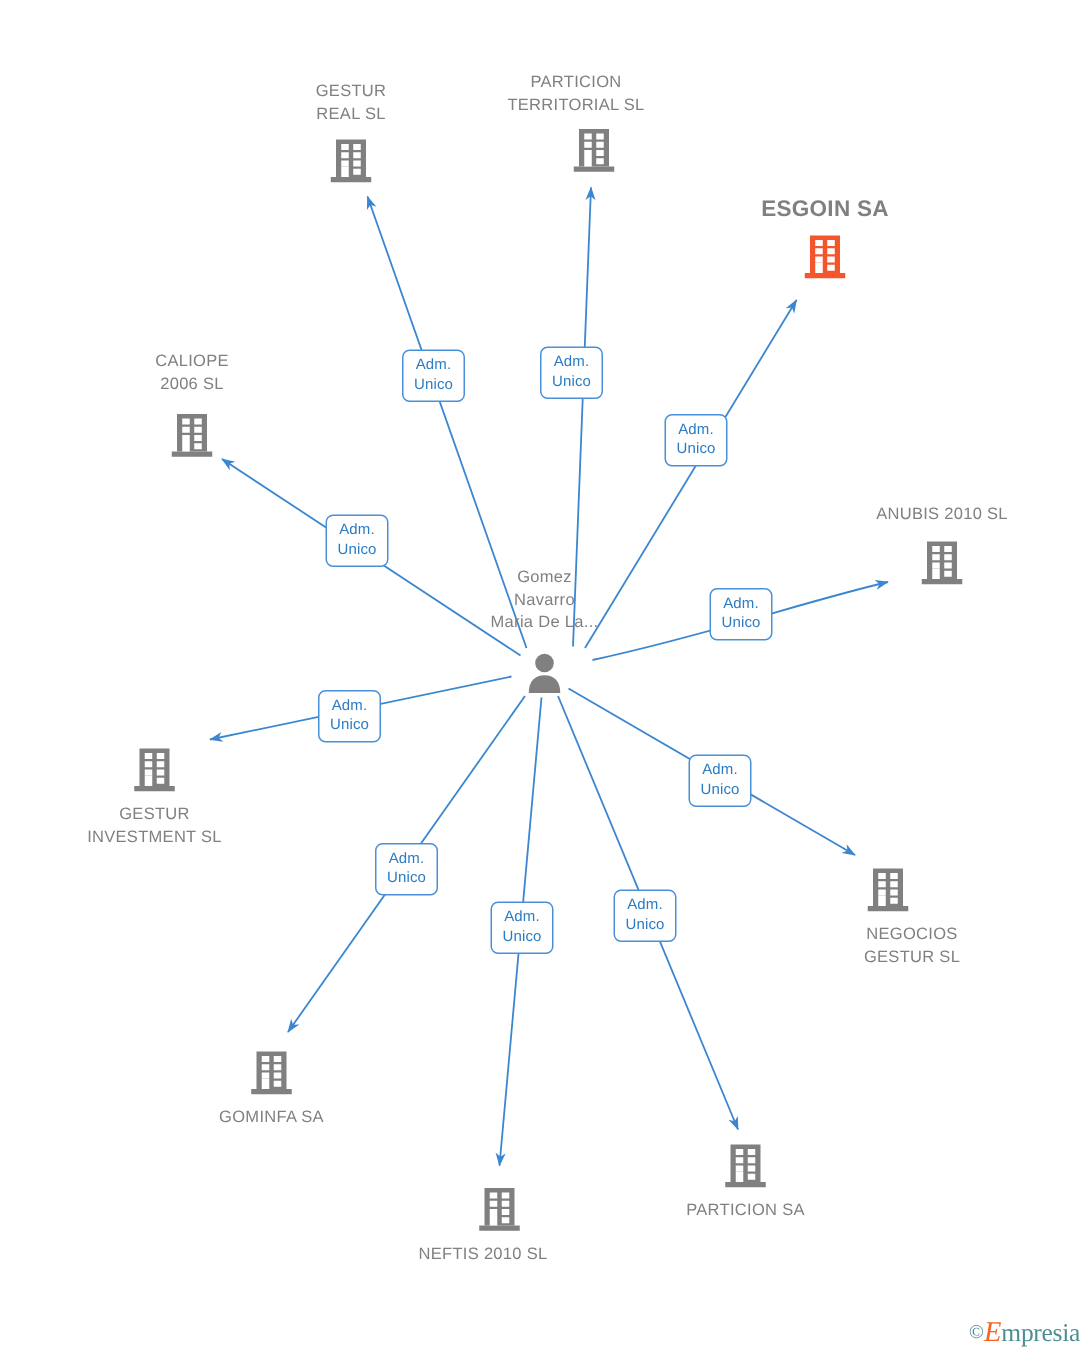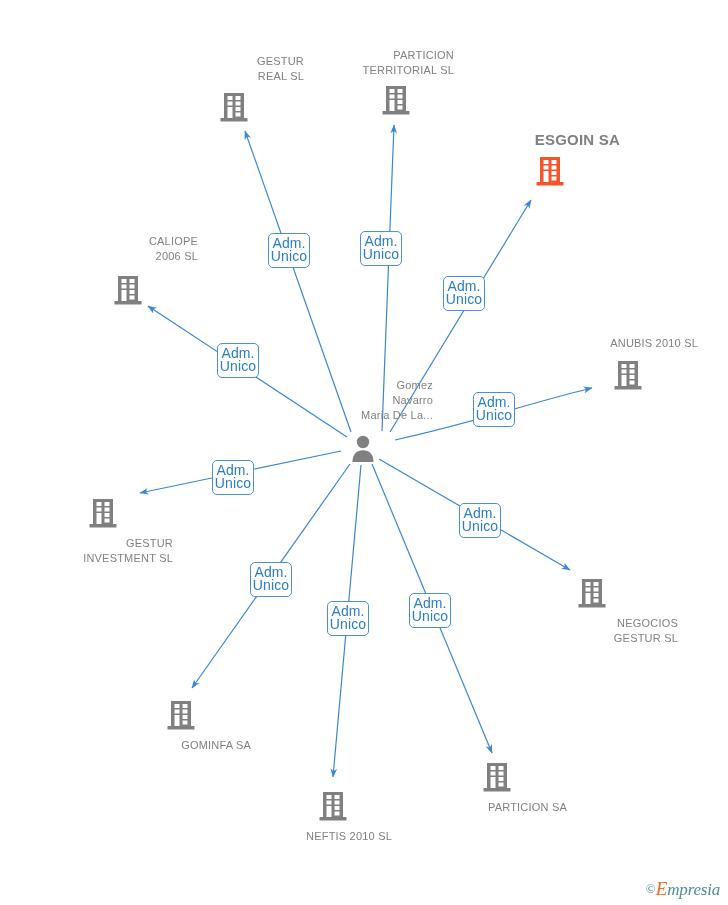--- a/index.html
+++ b/index.html
@@ -30,21 +30,20 @@
     width: 140px;
     margin-left: -70px;
     text-align: center;
   }
   .node-label {
     font-size: 11px;
     color: #808080;
     line-height: 15px;
     letter-spacing: 0.2px;
     white-space: pre-line;
-    text-align: right;
   }
   .node-label.highlight {
     color: #808080;
     font-weight: bold;
     font-size: 15px;
   }
   .bld {
     display: block;
     margin: 0 auto;
   }
@@ -54,21 +53,21 @@
   }
   .reltag {
     position: absolute;
     width: 42px;
     margin-left: -21px;
     box-sizing: border-box;
     border: 1px solid #4a90d9;
     border-radius: 5px;
     background: #ffffff;
     color: #2b7cc4;
-    font-size: 14px;
+    font-size: 10px;
     line-height: 13px;
     text-align: center;
     padding: 3px 0 4px 0;
     letter-spacing: 0.1px;
   }
   .reltag .l2 { display: block; }
   .watermark {
     position: absolute;
     right: 8px;
     bottom: 5px;
@@ -81,21 +80,20 @@
     font-size: 13px;
     vertical-align: 2px;
   }
   .wm-e {
     color: #f26522;
     font-style: italic;
     font-size: 19px;
   }
   .wm-rest {
     color: #4c8f93;
-    font-style: italic;
     font-size: 17px;
     letter-spacing: -0.2px;
   }
 </style>
 </head>
 <body>
 
 <div id="canvas">
 
   <svg class="edges" viewBox="0 0 728 905" xmlns="http://www.w3.org/2000/svg">

